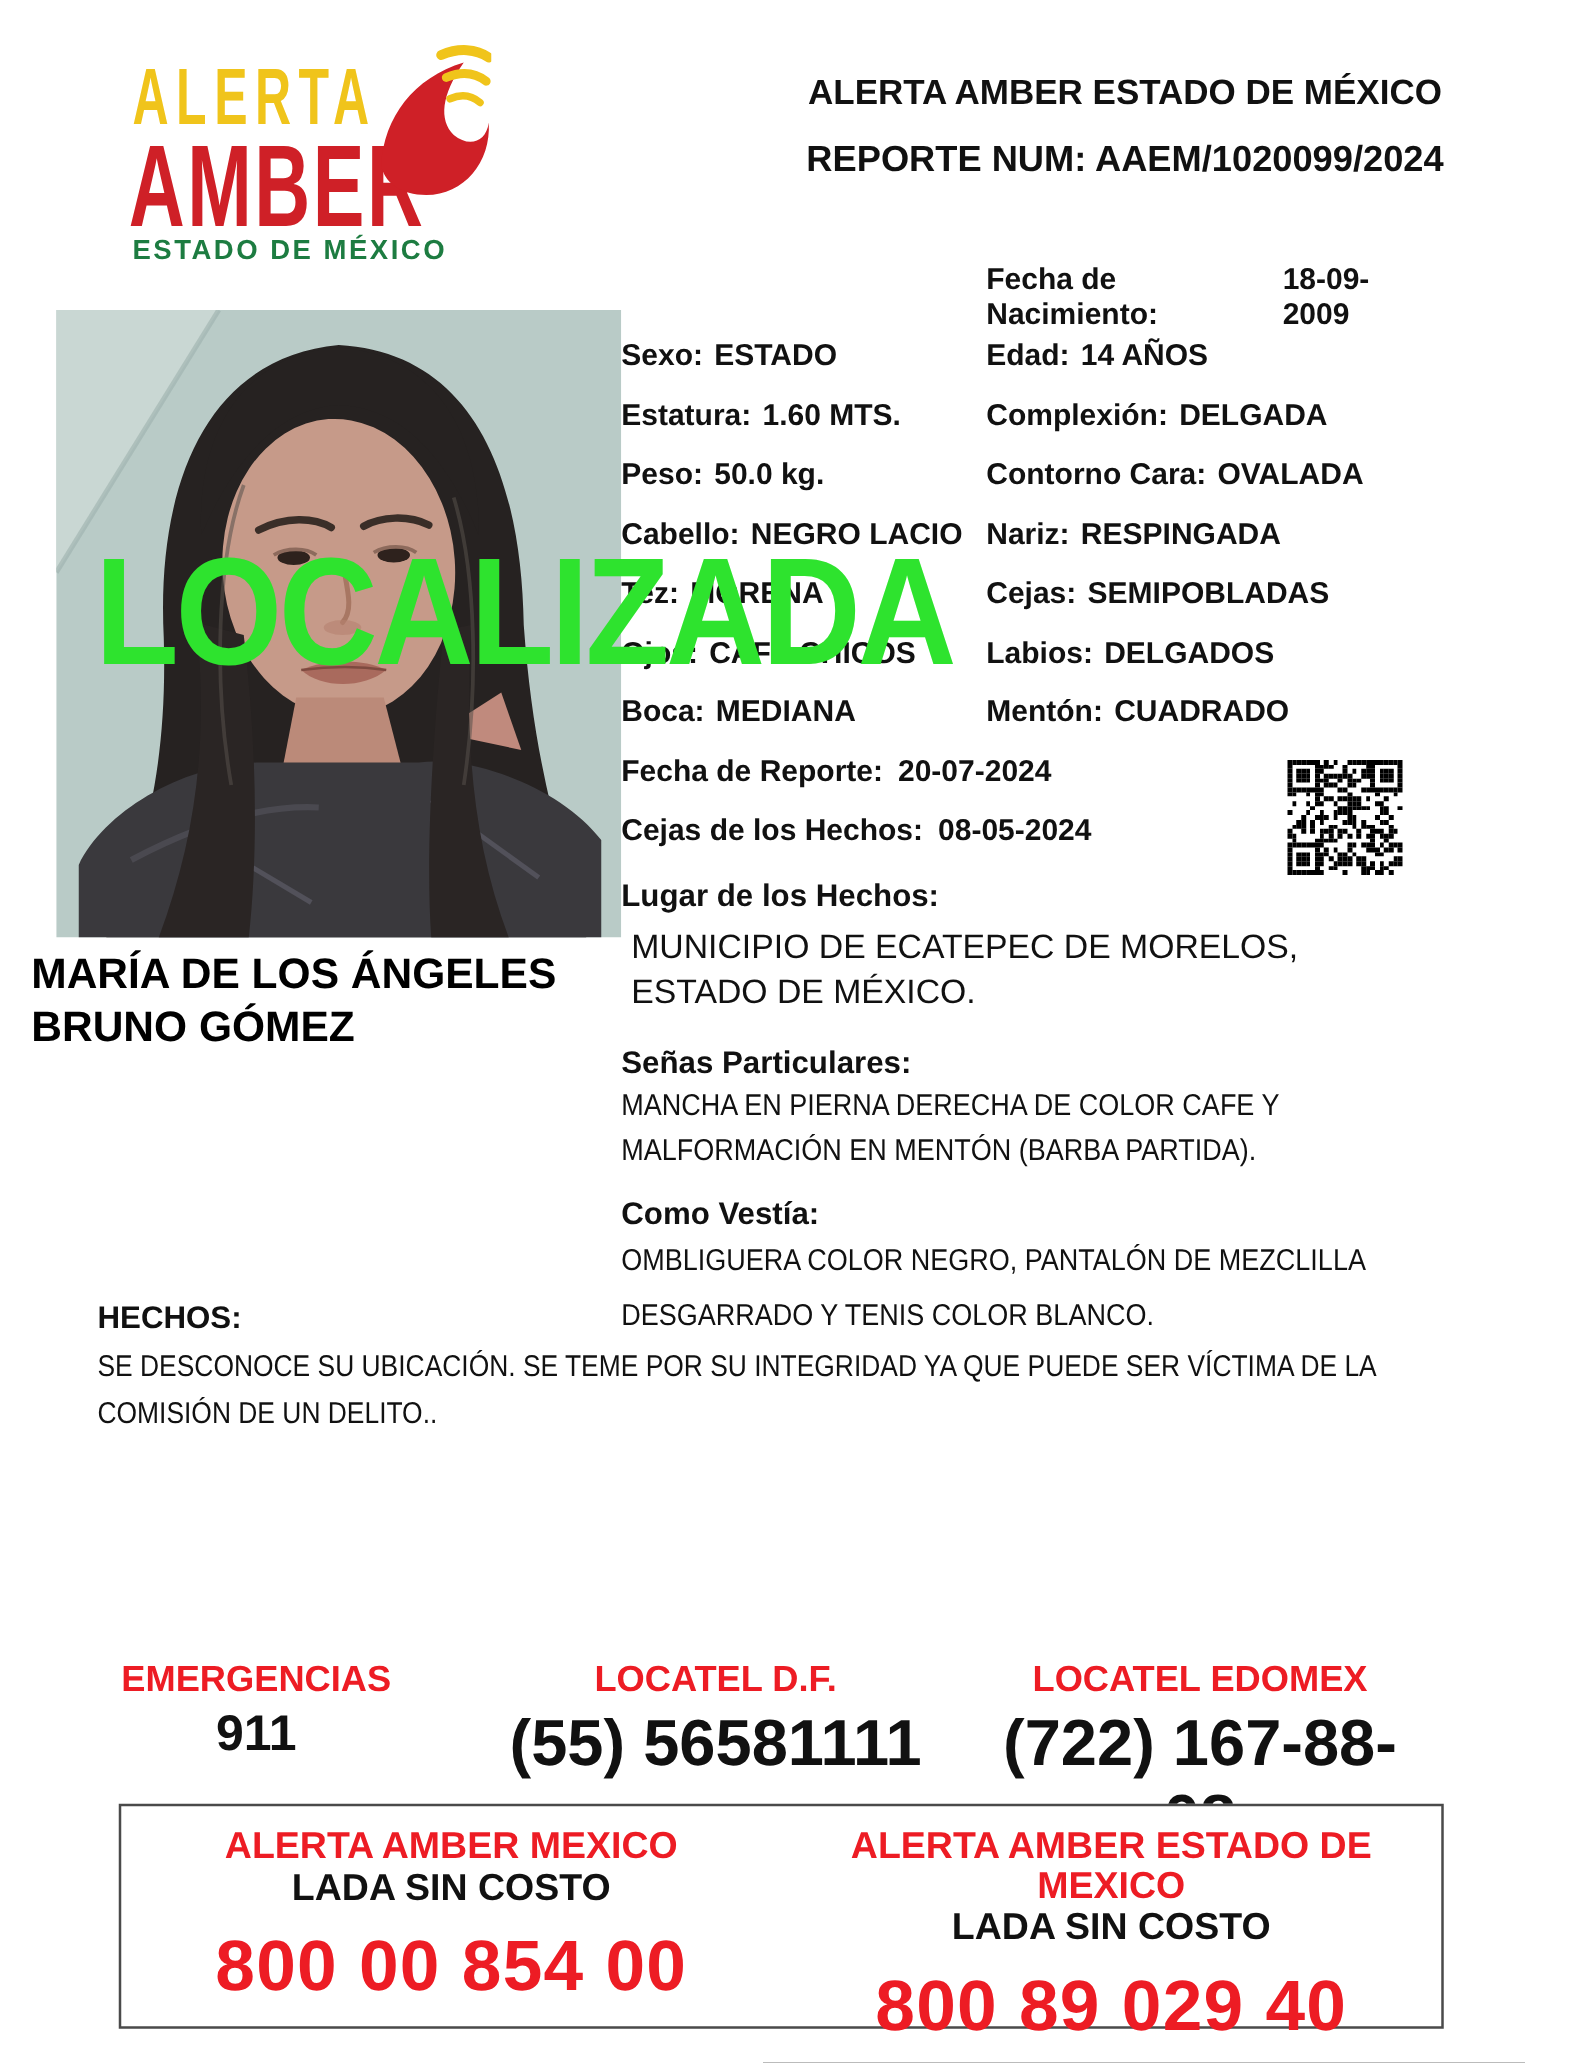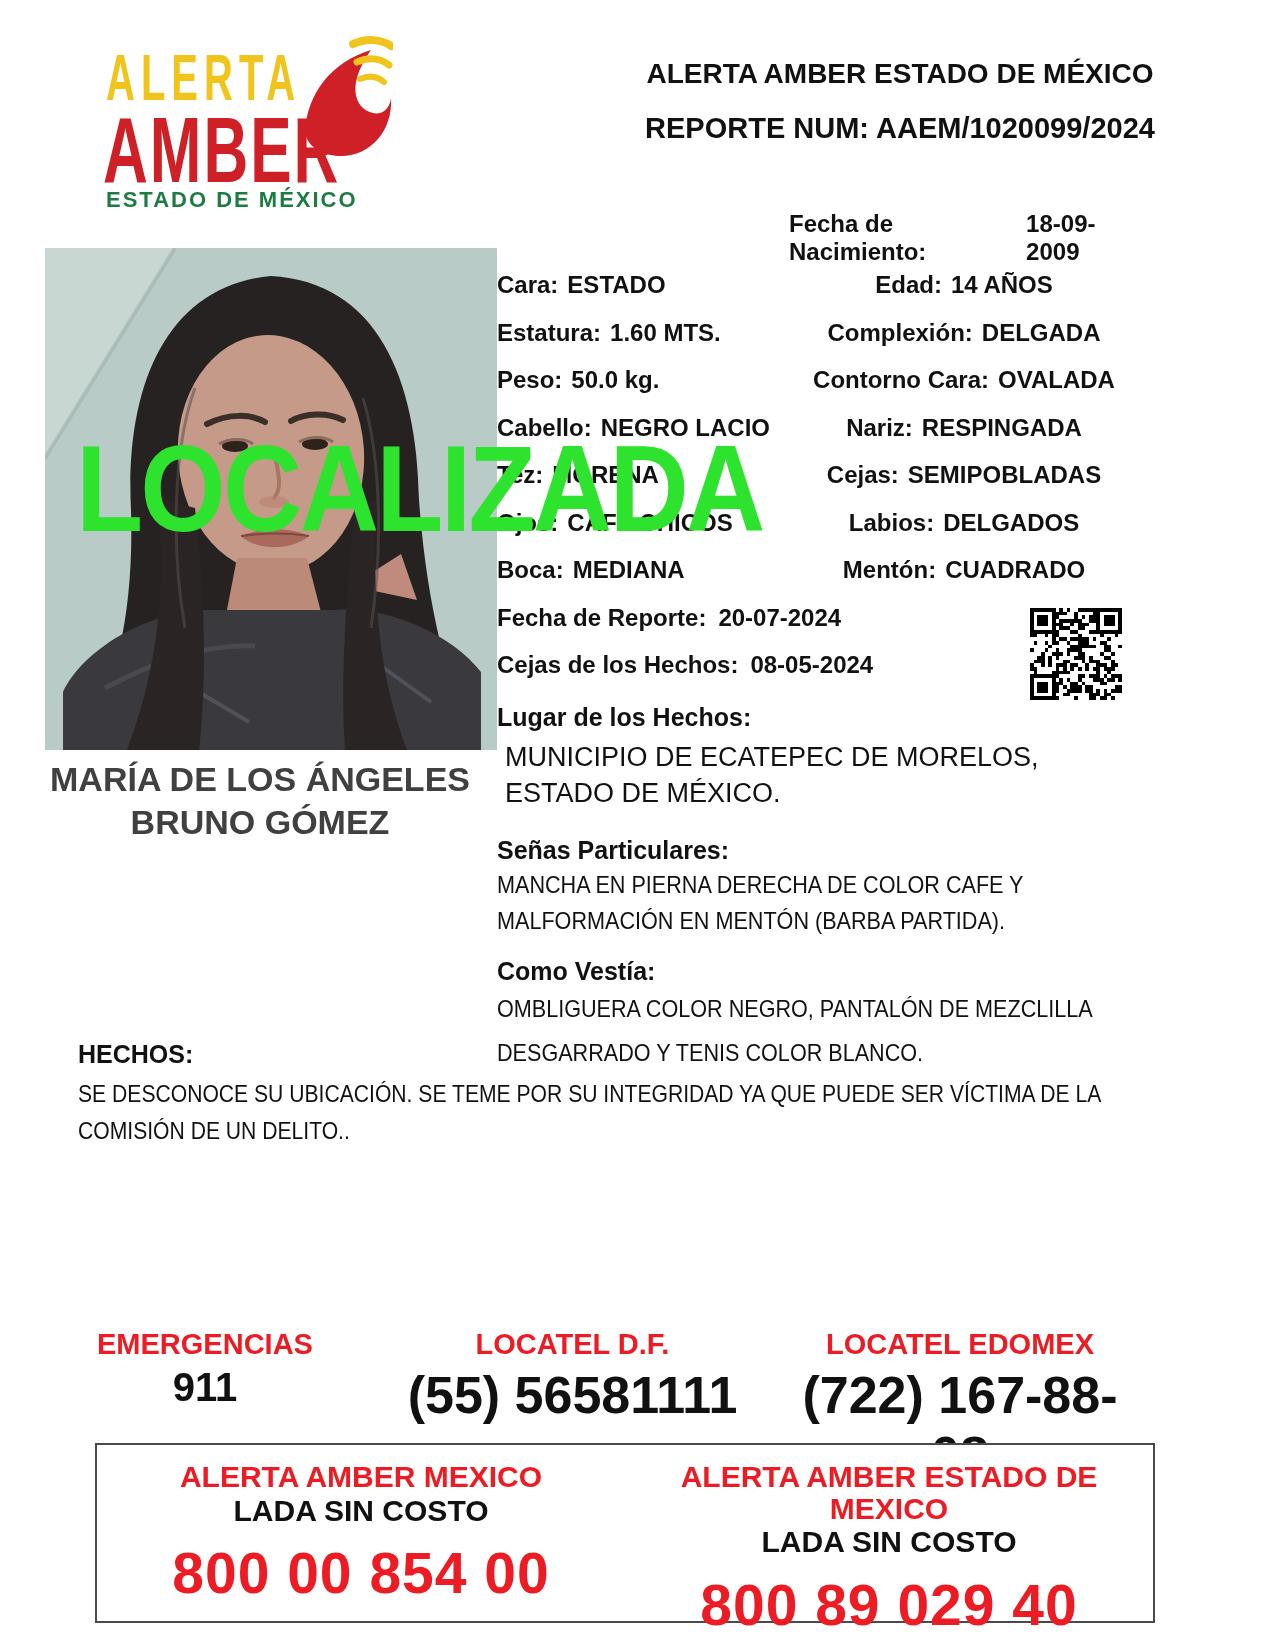--- a/index.html
+++ b/index.html
@@ -17,31 +17,31 @@
     letter-spacing:2px;color:#1d7c41;}
   .logo-swoosh{position:absolute;left:297px;top:36px;width:96px;height:138px;}
   
   .hdr{position:absolute;left:620px;top:58px;width:560px;text-align:center;}
   .hdr .t1{font-size:28px;font-weight:bold;letter-spacing:0px;}
   .hdr .t2{font-size:29px;font-weight:bold;margin-top:22px;}
   
   .photo{position:absolute;left:45px;top:248px;width:452px;height:502px;}
   .photo svg{display:block;width:100%;height:100%;}
   
-  .name{position:absolute;left:25px;top:758px;width:470px;text-align:center;
-    color:#404040;font-weight:bold;font-size:34px;line-height:1.25;}
+  .name{position:absolute;left:25px;top:758px;width:470px;
+    color:#000000;font-weight:bold;font-size:34px;line-height:1.25;}
   
   .localizada{position:absolute;left:76px;top:428px;z-index:30;color:#2ee32e;
     font-weight:bold;font-size:122px;line-height:1;letter-spacing:-3px;
     transform:scaleX(0.9);transform-origin:left top;white-space:nowrap;}
   
   .details{position:absolute;left:497px;top:214px;width:690px;font-weight:bold;font-size:24px;}
   .drow{display:flex;height:47.5px;align-items:center;}
   .dleft{flex:0 0 292px;display:flex;gap:9px;}
-  .dright{flex:1;display:flex;justify-content:center;gap:9px;padding-right:48px;}
+  .dright{flex:1;display:flex;justify-content:flex-start;gap:9px;padding-right:48px;}
   .fullrow{height:47.5px;display:flex;align-items:center;gap:12px;}
   .sect-title{font-weight:bold;font-size:25px;margin-top:14px;}
   .sect-body{font-weight:normal;font-size:27px;line-height:1.33;margin-top:8px;padding-left:8px;}
   .cond{display:inline-block;transform:scaleX(0.9);transform-origin:0 0;
     font-weight:normal;font-size:24px;line-height:1.5;}
   .marks-body{width:766px;margin-top:2px;}
   .cloth-line{display:block;font-weight:normal;font-size:24px;margin-top:9px;
     transform:scaleX(0.9);transform-origin:0 0;white-space:nowrap;}
   
   .qr{position:absolute;left:1030px;top:608px;width:92px;height:92px;background:#fff;
@@ -144,21 +144,21 @@
           <span></span>
           <span></span>
         </div>
       <div class="dright">
           <span>Fecha de Nacimiento:</span>
           <span>18-09-2009</span>
         </div>
     </div>
     <div class="drow">
       <div class="dleft">
-          <span>Cara:</span>
+          <span>Sexo:</span>
           <span>ESTADO</span>
         </div>
       <div class="dright">
           <span>Edad:</span>
           <span>14 AÑOS</span>
         </div>
     </div>
     <div class="drow">
       <div class="dleft">
           <span>Estatura:</span>

